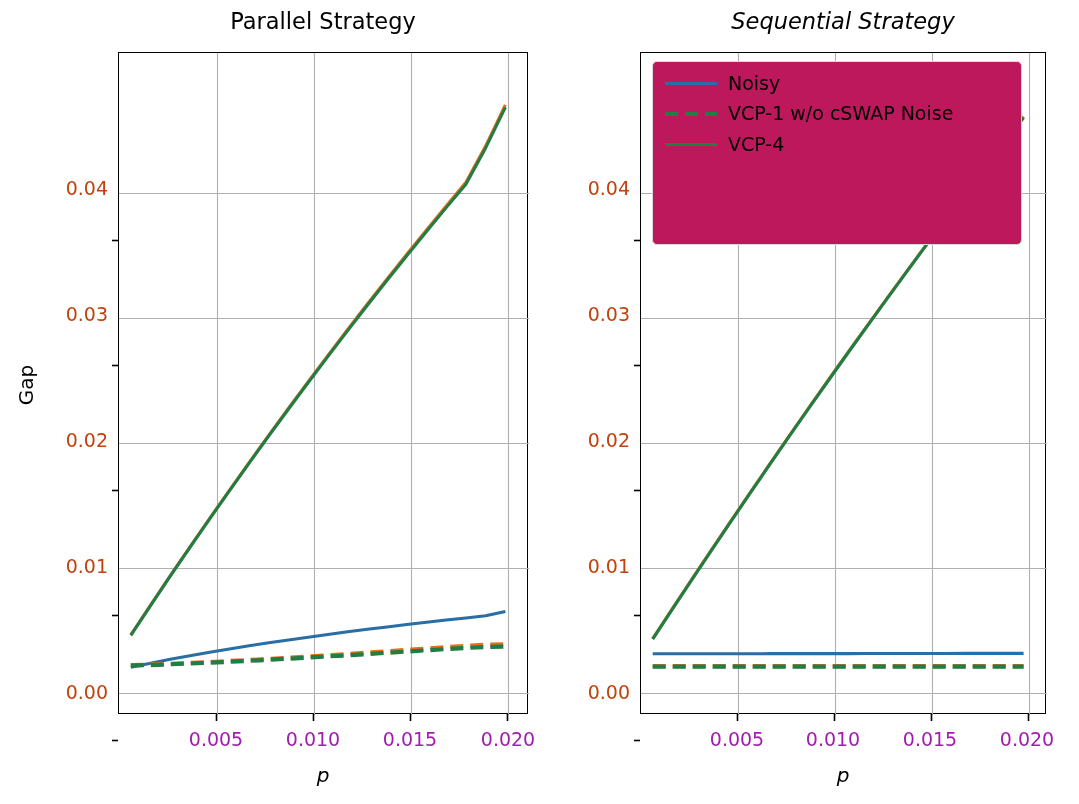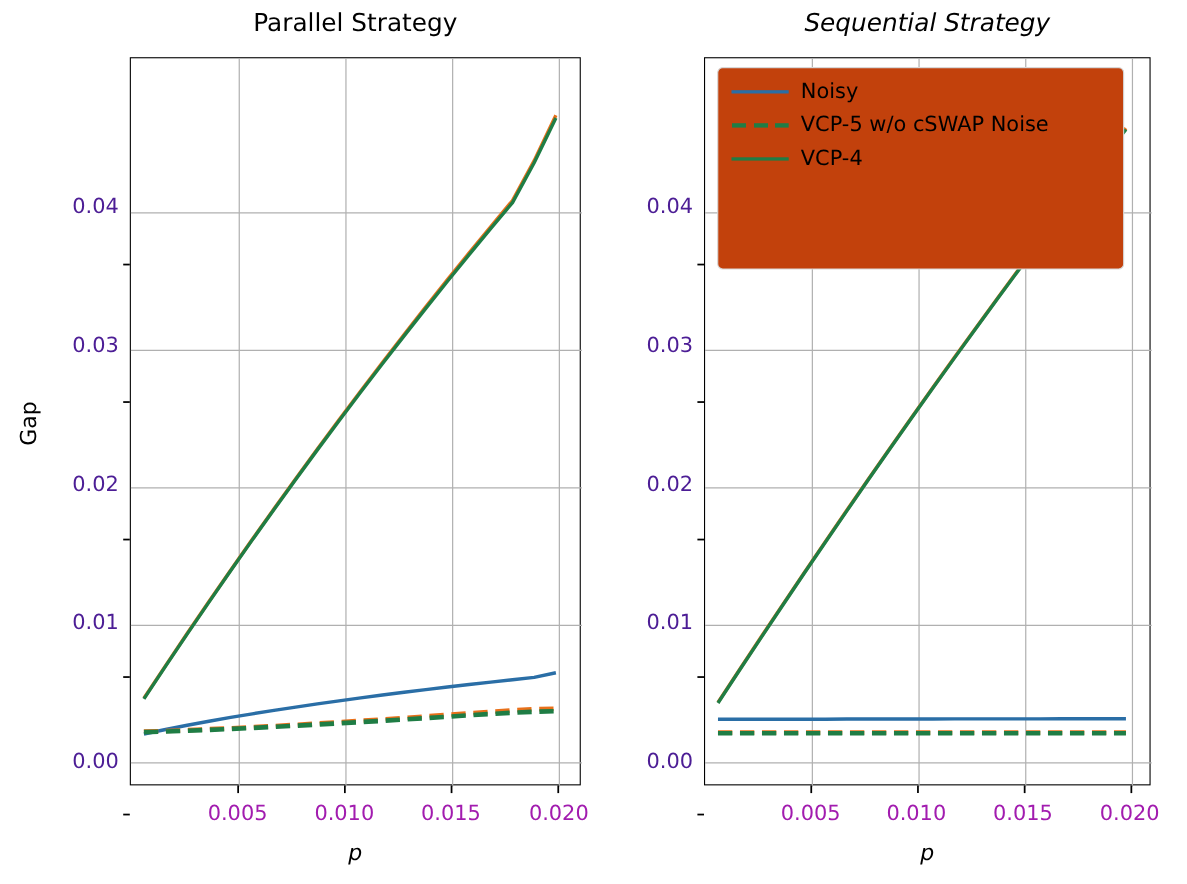--- a/index.html
+++ b/index.html
@@ -11,38 +11,38 @@
   .panel{position:absolute;}
   .panel-title{
     position:absolute;left:0;right:0;top:0;
     text-align:center;font-size:22.5px;color:#000;
     line-height:30px;white-space:nowrap;
   }
   .axes{position:absolute;border:1.6px solid #000;background:#fff;box-sizing:border-box;}
   .plotsvg{position:absolute;left:0;top:0;overflow:visible;}
 
   .tick-label-y{
-    position:absolute;text-align:right;font-size:19px;color:#4c1d95;
+    position:absolute;text-align:right;font-size:19px;color:#c2410c;
     white-space:nowrap;line-height:19px;
   }
   .tick-label-x{
     position:absolute;text-align:center;font-size:19px;color:#a21caf;
     white-space:nowrap;line-height:19px;
   }
   .axis-label-x{
     position:absolute;text-align:center;font-size:20px;color:#000;
     font-style:italic;white-space:nowrap;
   }
   .axis-label-y{
     position:absolute;font-size:20px;color:#000;white-space:nowrap;
     transform:rotate(-90deg);transform-origin:50% 50%;
   }
 
   .legend{
-    position:absolute;background:#c2410c;
+    position:absolute;background:#be185d;
     border:1px solid #d8d8d8;border-radius:5px;
     box-sizing:border-box;padding:0;
   }
   .legend-row{
     display:flex;align-items:center;height:30.6px;
   }
   .legend-swatch{
     width:52px;height:14px;margin-left:12px;margin-right:11px;
     flex:0 0 52px;position:relative;
   }
@@ -176,21 +176,21 @@
       <div class="legend-row" style="margin-top:6px;">
         <span class="legend-swatch">
           <i class="sw" style="background: rgb(42, 110, 166);"></i>
         </span>
         <span class="legend-label">Noisy</span>
       </div>
       <div class="legend-row">
         <span class="legend-swatch">
           <i class="sw" style="height: 4.4px; margin-top: -2.2px; background: repeating-linear-gradient(to right, rgb(31, 125, 69) 0px, rgb(31, 125, 69) 13px, transparent 13px, transparent 20px);"></i>
         </span>
-        <span class="legend-label">VCP-5 w/o cSWAP Noise</span>
+        <span class="legend-label">VCP-1 w/o cSWAP Noise</span>
       </div>
       <div class="legend-row">
         <span class="legend-swatch">
           <i class="sw" style="background: rgb(31, 125, 69);"></i>
         </span>
         <span class="legend-label">VCP-4</span>
       </div>
     </div>
   </div>
 </div>

